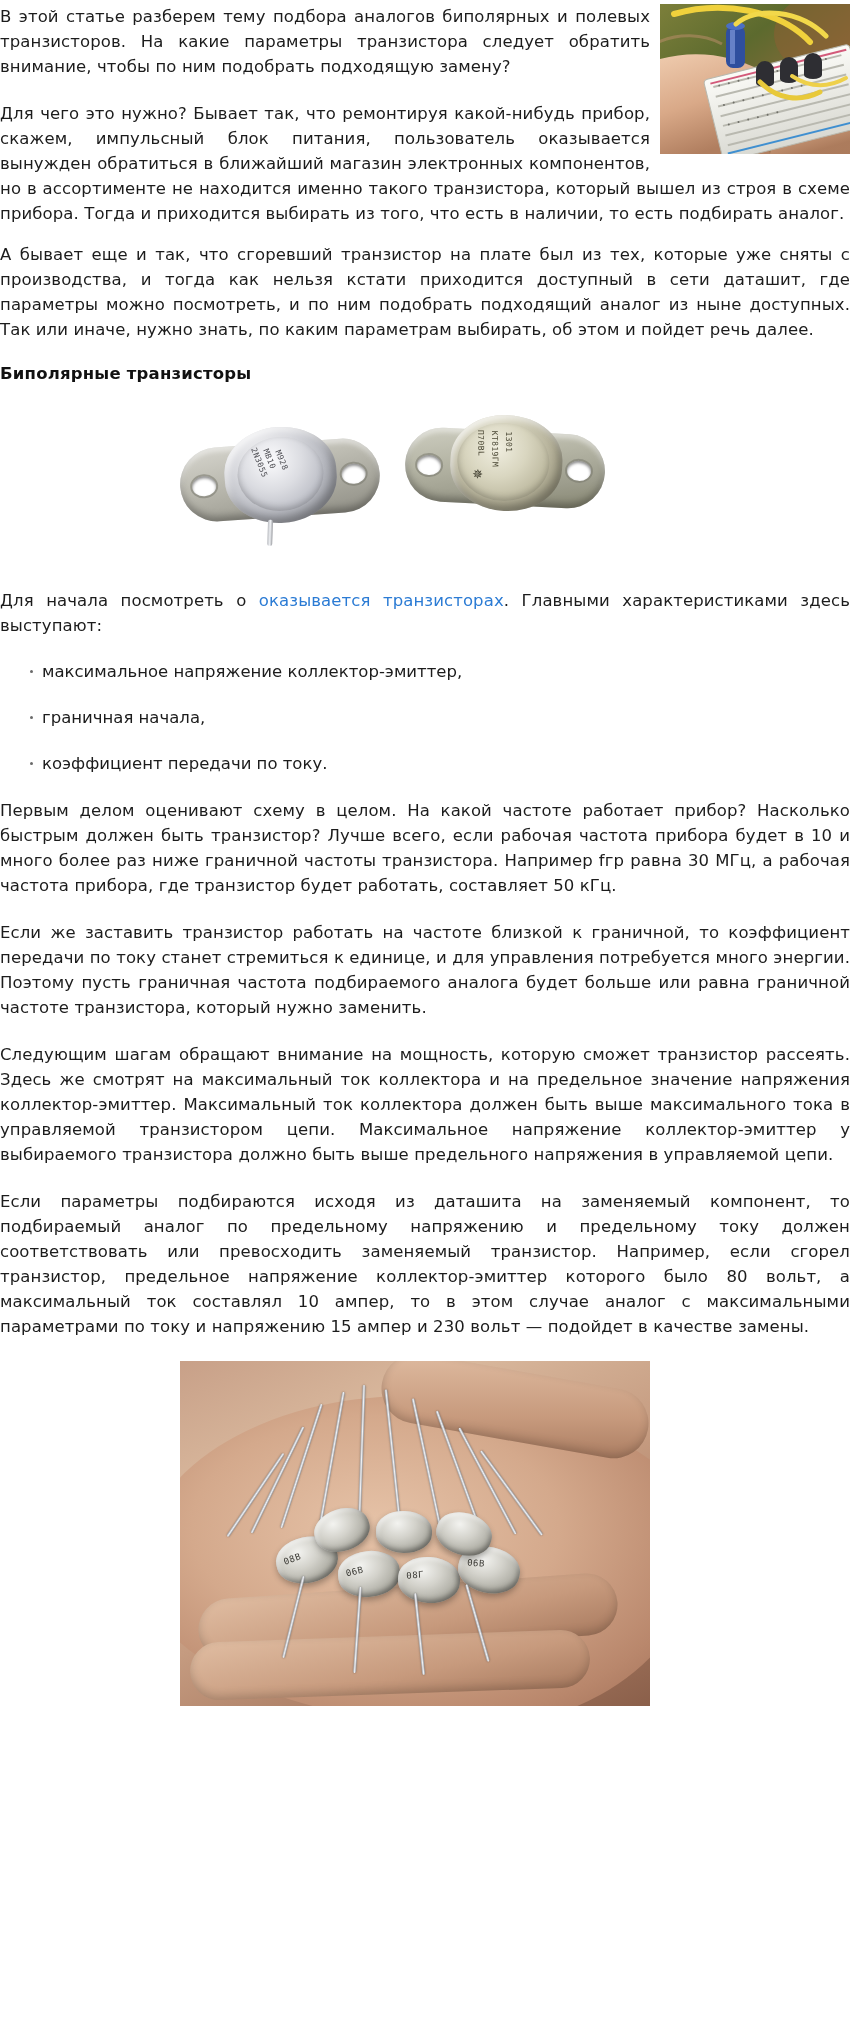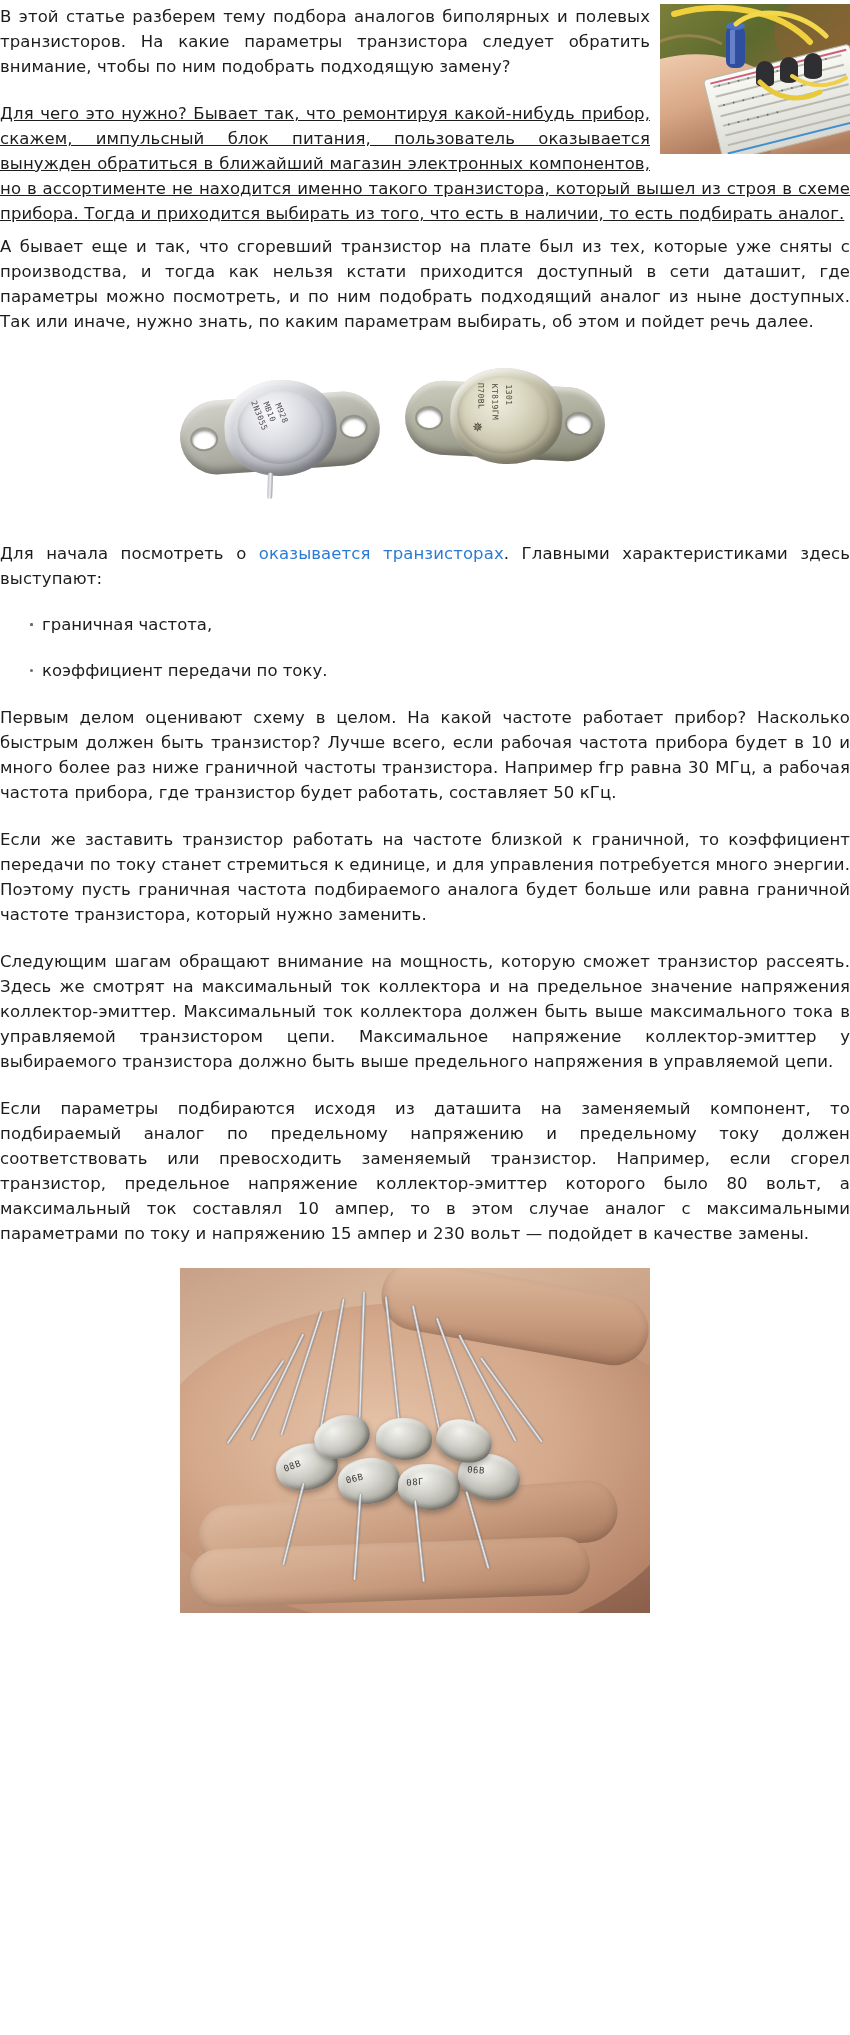--- a/index.html
+++ b/index.html
@@ -21,21 +21,21 @@
 
   
   p.para {
     margin: 0 0 22px 0;
     font-size: 16.5px;
     line-height: 25px;
     text-align: justify;
     color: #1c1c1c;
     letter-spacing: 0.1px;
   }
-  p.para:last-child { margin-bottom: 8px; text-decoration: underline; }
+  p.para:last-child { margin-bottom: 16px; }
 
   .intro-wrap {
     padding-top: 4px;
   }
   
   .lead-photo {
     float: right;
     width: 190px;
     height: 150px;
     margin: 0 0 6px 10px;
@@ -322,20 +322,21 @@
           <path d="M100,78 C118,96 140,98 160,88" stroke="#e8c93a" stroke-width="5" fill="none" stroke-linecap="round"></path>
           <path d="M132,72 C150,84 168,84 186,74" stroke="#eed04a" stroke-width="4" fill="none" stroke-linecap="round"></path>
         </svg>
       </div>
       <p class="para">В этой статье разберем тему подбора аналогов биполярных и полевых транзисторов. На какие параметры транзистора следует обратить внимание, чтобы по ним подобрать подходящую замену?</p>
       <p class="para">Для чего это нужно? Бывает так, что ремонтируя какой-нибудь прибор, скажем, импульсный блок питания, пользователь оказывается вынужден обратиться в ближайший магазин электронных компонентов, но в ассортименте не находится именно такого транзистора, который вышел из строя в схеме прибора. Тогда и приходится выбирать из того, что есть в наличии, то есть подбирать аналог.</p>
     </div>
 
     <p class="para">А бывает еще и так, что сгоревший транзистор на плате был из тех, которые уже сняты с производства, и тогда как нельзя кстати приходится доступный в сети даташит, где параметры можно посмотреть, и по ним подобрать подходящий аналог из ныне доступных. Так или иначе, нужно знать, по каким параметрам выбирать, об этом и пойдет речь далее.</p>
 
+    <h3 class="section-heading">Биполярные транзисторы</h3>
 
     <div class="figure-pair">
       <div class="to3 left">
         <div class="flange"></div>
         <div class="hole h1"></div>
         <div class="hole h2"></div>
         <div class="body"></div>
         <div class="cap"></div>
         <div class="marking m1">2N3055</div>
         <div class="marking m2">MB10</div>
@@ -351,22 +352,22 @@
         <div class="marking m1">П70ВL</div>
         <div class="marking m2">КТ819ГМ</div>
         <div class="marking m3">1301</div>
         <div class="star">✵</div>
       </div>
     </div>
 
     <p class="para"><span>Для начала посмотреть о </span><a class="inline-link" href="#">оказывается транзисторах</a><span>. Главными характеристиками здесь выступают:</span></p>
 
     <ul class="feature-list">
-      <li><span class="bullet-dot"></span></li>
-      <li><span class="bullet-dot"></span><span>граничная частота,</span></li>
+      <li><span class="bullet-dot"></span><span>максимальное напряжение коллектор-эмиттер,</span></li>
+      <li><span class="bullet-dot"></span><span>граничная начала,</span></li>
       <li><span class="bullet-dot"></span><span>коэффициент передачи по току.</span></li>
     </ul>
 
     <p class="para">Первым делом оценивают схему в целом. На какой частоте работает прибор? Насколько быстрым должен быть транзистор? Лучше всего, если рабочая частота прибора будет в 10 и много более раз ниже граничной частоты транзистора. Например fгр равна 30 МГц, а рабочая частота прибора, где транзистор будет работать, составляет 50 кГц.</p>
     <p class="para">Если же заставить транзистор работать на частоте близкой к граничной, то коэффициент передачи по току станет стремиться к единице, и для управления потребуется много энергии. Поэтому пусть граничная частота подбираемого аналога будет больше или равна граничной частоте транзистора, который нужно заменить.</p>
     <p class="para">Следующим шагам обращают внимание на мощность, которую сможет транзистор рассеять. Здесь же смотрят на максимальный ток коллектора и на предельное значение напряжения коллектор-эмиттер. Максимальный ток коллектора должен быть выше максимального тока в управляемой транзистором цепи. Максимальное напряжение коллектор-эмиттер у выбираемого транзистора должно быть выше предельного напряжения в управляемой цепи.</p>
     <p class="para">Если параметры подбираются исходя из даташита на заменяемый компонент, то подбираемый аналог по предельному напряжению и предельному току должен соответствовать или превосходить заменяемый транзистор. Например, если сгорел транзистор, предельное напряжение коллектор-эмиттер которого было 80 вольт, а максимальный ток составлял 10 ампер, то в этом случае аналог с максимальными параметрами по току и напряжению 15 ампер и 230 вольт — подойдет в качестве замены.</p>
 
     <div class="figure-hand">
       <div class="palm"></div>

